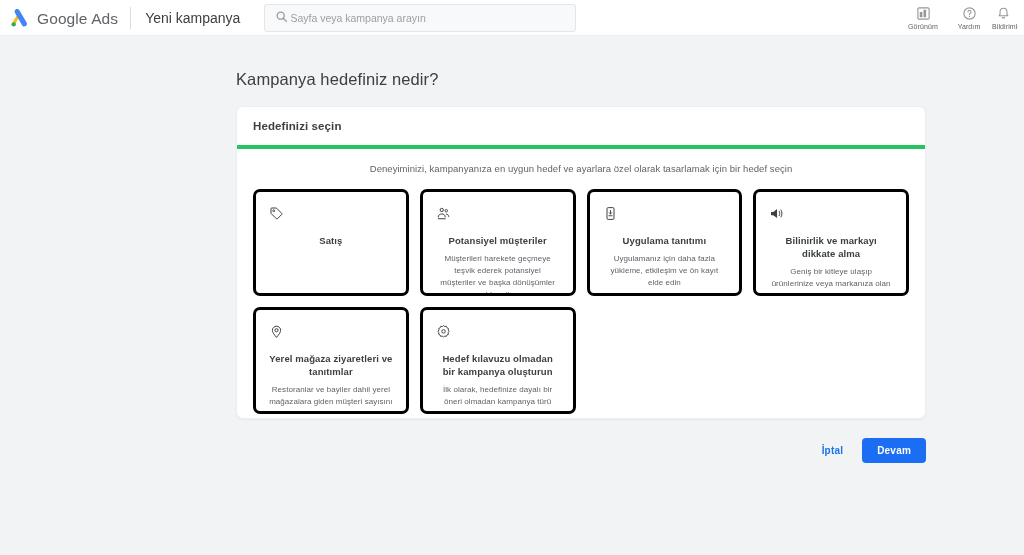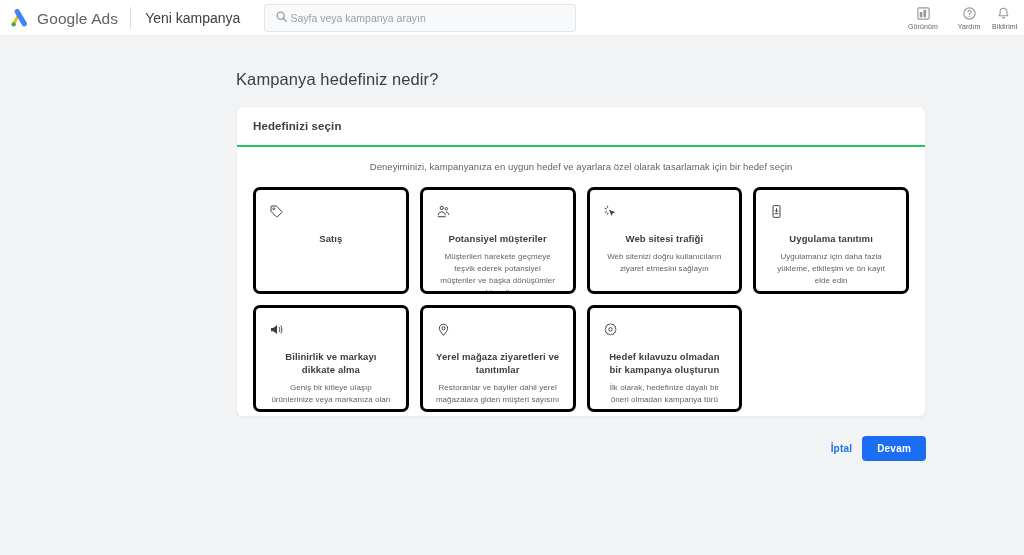--- a/index.html
+++ b/index.html
@@ -129,21 +129,21 @@
   .panel {
     width: 690px;
     background: #ffffff;
     border: 1px solid #eceff1;
     border-radius: 7px;
     box-shadow: 0 1px 2px rgba(60,64,67,.06);
   }
 
   .panel-head {
     padding: 13px 16px;
-    border-bottom: 2px solid #22c55e;
+    border-bottom: 4px solid #22c55e;
   }
   .panel-head h2 {
     font-size: 11.5px;
     font-weight: 700;
     color: #3c4043;
     letter-spacing: .1px;
   }
 
   .panel-body { padding: 14px 16px 4px 16px; text-align: center; }
 
@@ -188,21 +188,21 @@
     line-height: 1.5;
     letter-spacing: .05px;
   }
 
   
   .actions {
     width: 690px;
     display: flex;
     align-items: center;
     justify-content: flex-end;
-    gap: 6px;
+    gap: 15px;
     margin-top: 19px;
   }
 
   .btn-text {
     background: transparent;
     border: 0;
     font-family: inherit;
     font-size: 10px;
     font-weight: 700;
     color: #1a73e8;
@@ -324,30 +324,20 @@
               <circle cx="16.4" cy="7.6" r="2" fill="none" stroke="#3c4043" stroke-width="1.5"></circle>
               <path d="M3.6 17.4c0-2.9 2.5-4.7 5.6-4.7s5.6 1.8 5.6 4.7" fill="none" stroke="#3c4043" stroke-width="1.6" stroke-linecap="round"></path>
               <path d="M16.5 12.9c2.2.2 3.9 1.7 3.9 3.9" fill="none" stroke="#3c4043" stroke-width="1.5" stroke-linecap="round"></path>
               <path d="M3.6 20.4h11.2" fill="none" stroke="#3c4043" stroke-width="1.6" stroke-linecap="round"></path>
             </svg>
           </div>
           <div class="goal-title">Potansiyel müşteriler</div>
           <div class="goal-desc">Müşterileri harekete geçmeye teşvik ederek potansiyel müşteriler ve başka dönüşümler elde edin</div>
         </div>
 
-        <div class="goal-card">
-          <div class="goal-icon">
-            <svg viewBox="0 0 24 24" aria-hidden="true">
-              <path d="M9.6 9.2l10.2 3.9-4.3 1.5-1.6 4.4z" fill="#3c4043"></path>
-              <path d="M6.6 3.4l.9 2.2M3.2 6.9l2.2.9M3.4 13.4l2.2-.9M7 16.6l.9-2.2" fill="none" stroke="#3c4043" stroke-width="1.5" stroke-linecap="round"></path>
-            </svg>
-          </div>
-          <div class="goal-title">Web sitesi trafiği</div>
-          <div class="goal-desc">Web sitenizi doğru kullanıcıların ziyaret etmesini sağlayın</div>
-        </div>
 
         <div class="goal-card">
           <div class="goal-icon">
             <svg viewBox="0 0 24 24" aria-hidden="true">
               <rect x="6.4" y="2.6" width="11.2" height="18.8" rx="1.8" fill="none" stroke="#3c4043" stroke-width="1.6"></rect>
               <path d="M12 7.2v5.4M12 12.6l-2-2M12 12.6l2-2" fill="none" stroke="#3c4043" stroke-width="1.5" stroke-linecap="round" stroke-linejoin="round"></path>
               <path d="M9.4 15.6h5.2" fill="none" stroke="#3c4043" stroke-width="1.5" stroke-linecap="round"></path>
             </svg>
           </div>
           <div class="goal-title">Uygulama tanıtımı</div>

